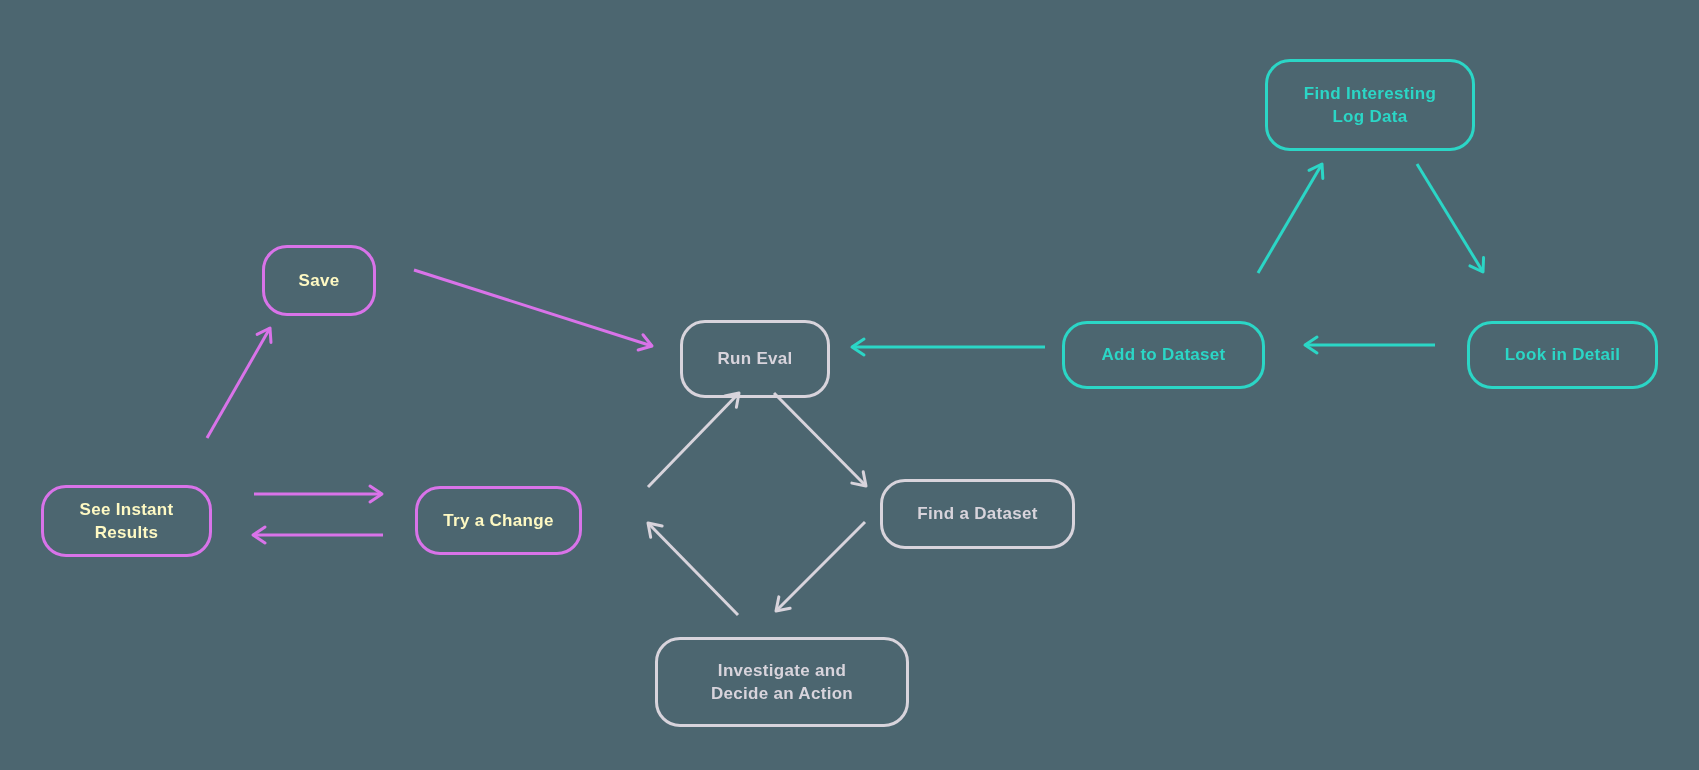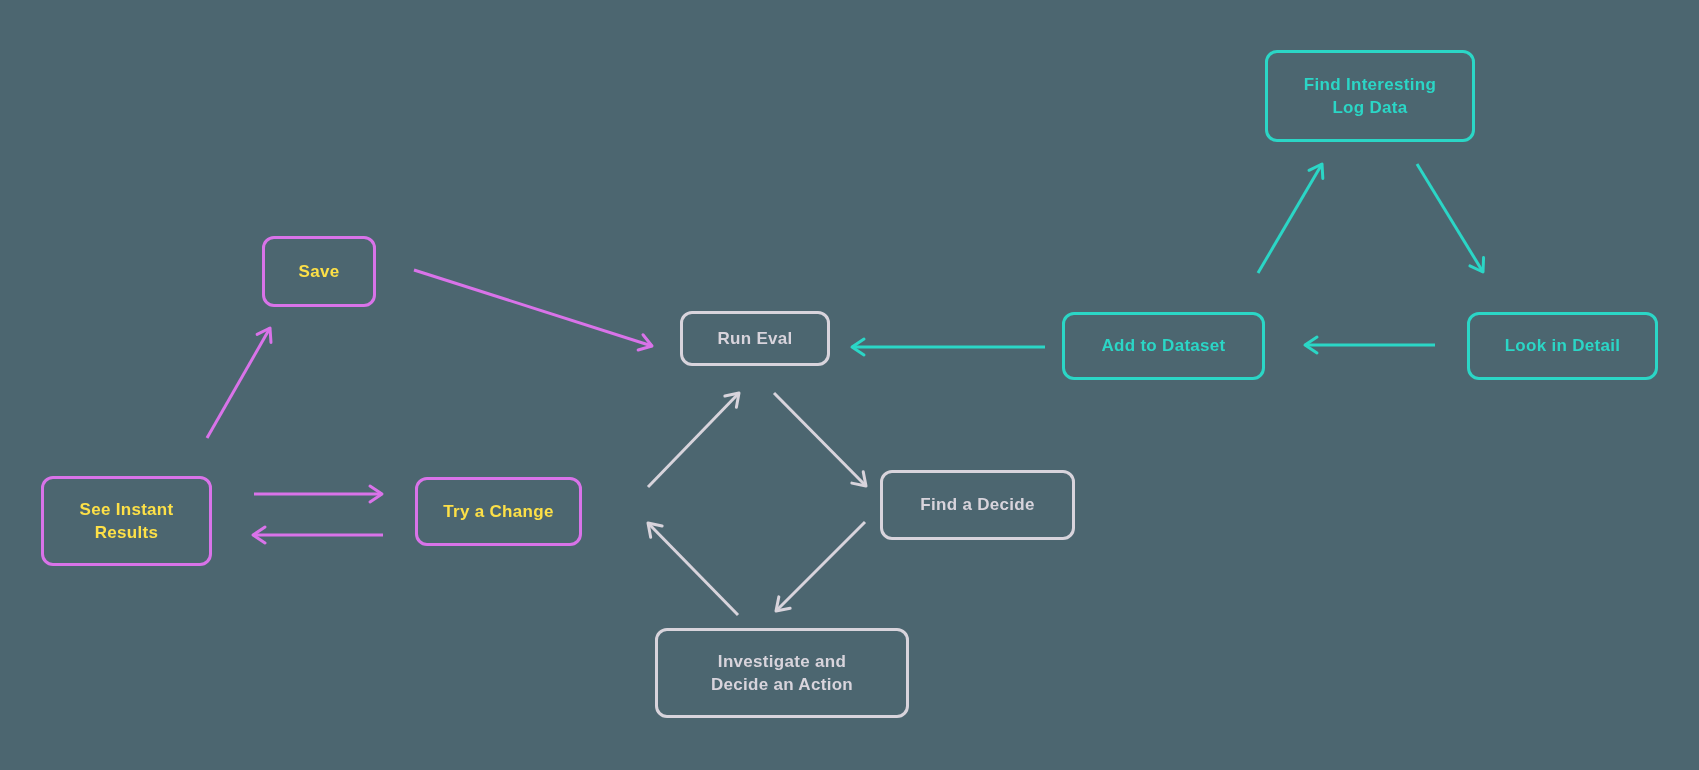--- a/index.html
+++ b/index.html
@@ -27,40 +27,41 @@
     stroke-width: 3;
     fill: none;
   }
   .edge.teal    { stroke: #2BD6C6; }
   .edge.magenta { stroke: #D973E9; }
   .edge.gray    { stroke: #D8D4DC; }
   .node {
     position: absolute;
     box-sizing: border-box;
     border: 3px solid;
-    border-radius: 12px;
+    border-radius: 25px;
     display: flex;
     align-items: center;
     justify-content: center;
     text-align: center;
     font-weight: bold;
     font-size: 17px;
     line-height: 1.38;
     letter-spacing: 0.3px;
     white-space: pre-line;
     background: transparent;
+    margin-top: 9px;
   }
   .node.teal    { border-color: #2BD6C6; color: #2BD6C6; }
-  .node.magenta { border-color: #D973E9; color: #fde047; }
+  .node.magenta { border-color: #D973E9; color: #fef9c3; }
   .node.gray    { border-color: #D8D4DC; color: #D8D4DC; }
 
-  #n-see         { left: 41px;   top: 476px; width: 171px; height: 90px; }
+  #n-see         { left: 41px;   top: 476px; width: 171px; height: 72px; }
   #n-save        { left: 262px;  top: 236px; width: 114px; height: 71px; }
   #n-try         { left: 415px;  top: 477px; width: 167px; height: 69px; }
-  #n-runeval     { left: 680px;  top: 311px; width: 150px; height: 55px; }
+  #n-runeval     { left: 680px;  top: 311px; width: 150px; height: 78px; }
   #n-pattern     { left: 880px;  top: 470px; width: 195px; height: 70px; }
   #n-investigate { left: 655px;  top: 628px; width: 254px; height: 90px; }
   #n-add         { left: 1062px; top: 312px; width: 203px; height: 68px; }
   #n-look        { left: 1467px; top: 312px; width: 191px; height: 68px; }
   #n-find        { left: 1265px; top: 50px;  width: 210px; height: 92px; }
 </style>
 </head>
 <body>
 
 <div class="canvas">
@@ -96,21 +97,21 @@
 
   <div class="node magenta" id="n-see">See Instant
 Results</div>
 
   <div class="node magenta" id="n-save">Save</div>
 
   <div class="node magenta" id="n-try">Try a Change</div>
 
   <div class="node gray" id="n-runeval">Run Eval</div>
 
-  <div class="node gray" id="n-pattern">Find a Decide</div>
+  <div class="node gray" id="n-pattern">Find a Dataset</div>
 
   <div class="node gray" id="n-investigate">Investigate and
 Decide an Action</div>
 
   <div class="node teal" id="n-add">Add to Dataset</div>
 
   <div class="node teal" id="n-look">Look in Detail</div>
 
   <div class="node teal" id="n-find">Find Interesting
 Log Data</div>

